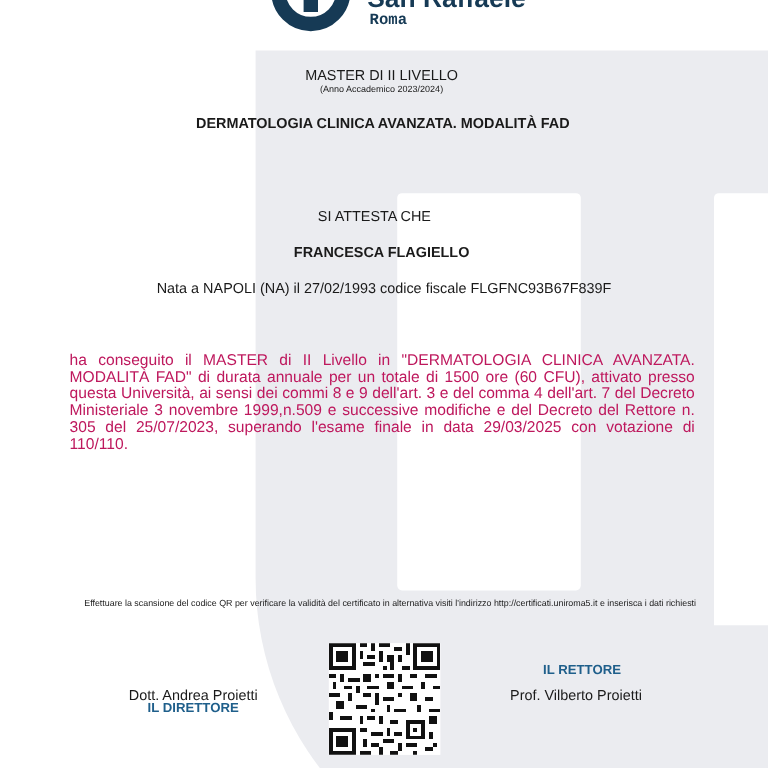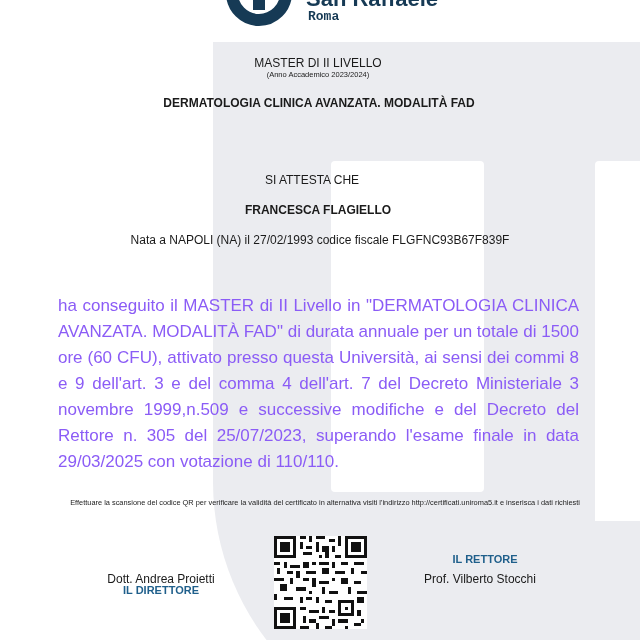--- a/index.html
+++ b/index.html
@@ -122,24 +122,24 @@
     .birth-info {
       top: 233px;
       font-size: 12px;
       width: 640px;
     }
     .body-text {
       position: absolute;
       left: 58px;
       top: 293px;
       width: 521px;
-      font-size: 17px;
-      line-height: 26px;
+      font-size: 13px;
+      line-height: 14px;
       text-align: justify;
-      color: #8b5cf6;
+      color: #be185d;
     }
     .qr-note {
       position: absolute;
       left: 60px;
       top: 497px;
       width: 520px;
       font-size: 7.4px;
       line-height: 12px;
       text-align: right;
       color: #222;
@@ -190,21 +190,21 @@
 <div class="center birth-info">Nata a NAPOLI (NA) il 27/02/1993 codice fiscale FLGFNC93B67F839F</div>
 
 <div class="body-text">ha conseguito il MASTER di II Livello in "DERMATOLOGIA CLINICA AVANZATA. MODALITÀ FAD" di durata annuale per un totale di 1500 ore (60 CFU), attivato presso questa Università, ai sensi dei commi 8 e 9 dell'art. 3 e del comma 4 dell'art. 7 del Decreto Ministeriale 3 novembre 1999,n.509 e successive modifiche e del Decreto del Rettore n. 305 del 25/07/2023, superando l'esame finale in data 29/03/2025 con votazione di 110/110.</div>
 
 <div class="qr-note">Effettuare la scansione del codice QR per verificare la validità del certificato in alternativa visiti l'indirizzo http://certificati.uniroma5.it e inserisca i dati richiesti</div>
 
 <div class="sig-title" style="left:81px; top:553px;margin-top:31px;">IL DIRETTORE</div>
 <div class="sig-name" style="left:81px; top:572px;">Dott. Andrea Proietti</div>
 
 <div class="sig-title" style="left:405px; top:553px;">IL RETTORE</div>
-<div class="sig-name" style="left:400px; top:572px;">Prof. Vilberto Stocchi</div>
+<div class="sig-name" style="left:400px; top:572px;">Prof. Vilberto Proietti</div>
 
 <div class="qr">
   <svg width="93" height="93" viewBox="0 0 29 29" shape-rendering="crispEdges">
     <rect width="29" height="29" fill="#fff"></rect>
 
     <g fill="#111">
       <rect x="0" y="0" width="7" height="7"></rect>
       <rect x="22" y="0" width="7" height="7"></rect>
       <rect x="0" y="22" width="7" height="7"></rect>
     </g>

